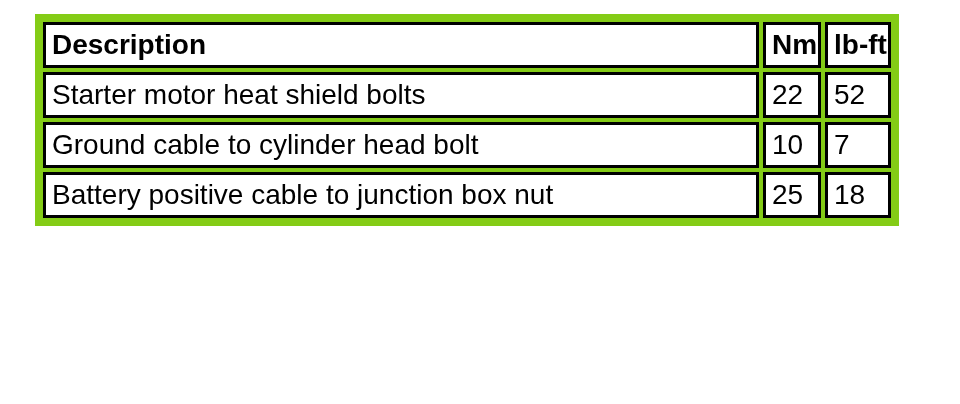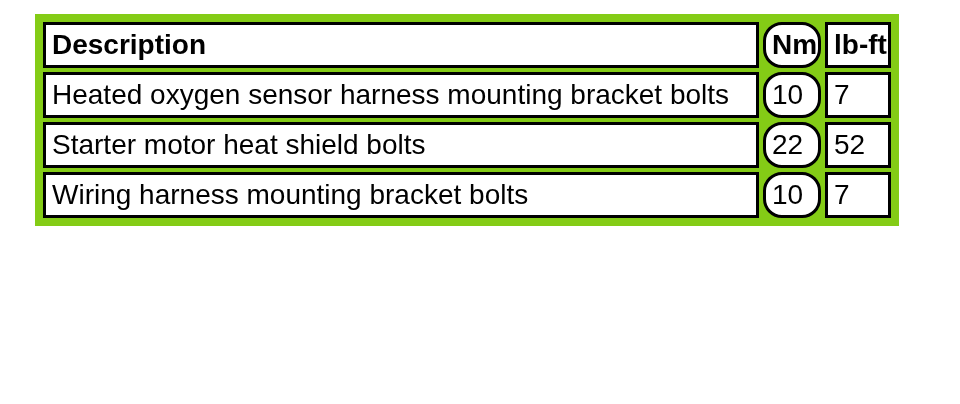--- a/index.html
+++ b/index.html
@@ -39,48 +39,48 @@
     color: #000000;
     text-align: left;
     vertical-align: middle;
     white-space: nowrap;
     overflow: hidden;
     background: #ffffff;
   }
   table.spec-table th {
     font-weight: bold;
   }
-  .col-nm   { width: 58px; border-radius: 19px; }
+  .col-nm   { width: 58px; }
   .col-lbft { width: 66px; }
 </style>
 </head>
 <body>
 
 <div class="page">
   <div class="table-wrap">
     <table class="spec-table">
       <thead>
         <tr>
           <th class="col-desc">Description</th>
           <th class="col-nm">Nm</th>
           <th class="col-lbft">lb-ft</th>
         </tr>
       </thead>
       <tbody>
         <tr>
-          <td>Heated oxygen sensor harness mounting bracket bolts</td>
-          <td class="col-nm">10</td>
-          <td class="col-lbft">7</td>
-        </tr>
-        <tr>
           <td>Starter motor heat shield bolts</td>
           <td class="col-nm">22</td>
           <td class="col-lbft">52</td>
         </tr>
         <tr>
-          <td>Wiring harness mounting bracket bolts</td>
+          <td>Ground cable to cylinder head bolt</td>
           <td class="col-nm">10</td>
           <td class="col-lbft">7</td>
+        </tr>
+        <tr>
+          <td>Battery positive cable to junction box nut</td>
+          <td class="col-nm">25</td>
+          <td class="col-lbft">18</td>
         </tr>
       </tbody>
     </table>
   </div>
 </div>
 
 </body></html>

